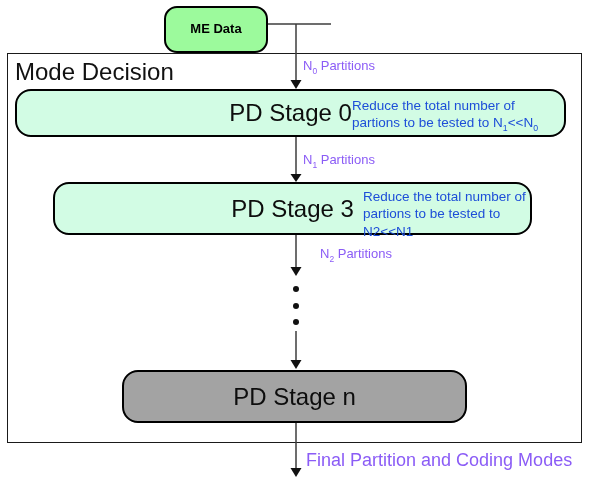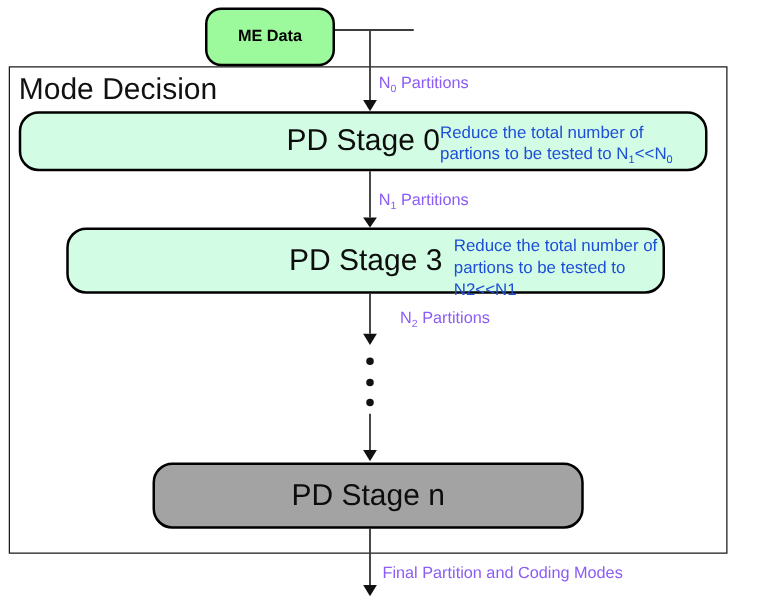--- a/index.html
+++ b/index.html
@@ -83,21 +83,21 @@
   }
   .s0-note { left: 335px; top: 6px; width: 214px; }
   .s1-note { left: 308px; top: 4px; width: 174px; }
   .flow-label {
     position: absolute;
     font-size: 13px;
     color: #8b5cf6;
     white-space: nowrap;
     z-index: 3;
   }
-  .final-label { font-size: 13px; }
+  .final-label { font-size: 18px; }
   sub {
     font-size: 0.65em;
     line-height: 0;
   }
   .lbl-n0  { left: 303px; top: 58px; }
   .lbl-n1  { left: 303px; top: 152px; }
   .lbl-n2  { left: 304px; top: 246px; margin-left: 16px; }
   .lbl-nn1 { left: 303px; top: 339px; }
   .lbl-final { left: 306px; top: 450px; }
 </style>

